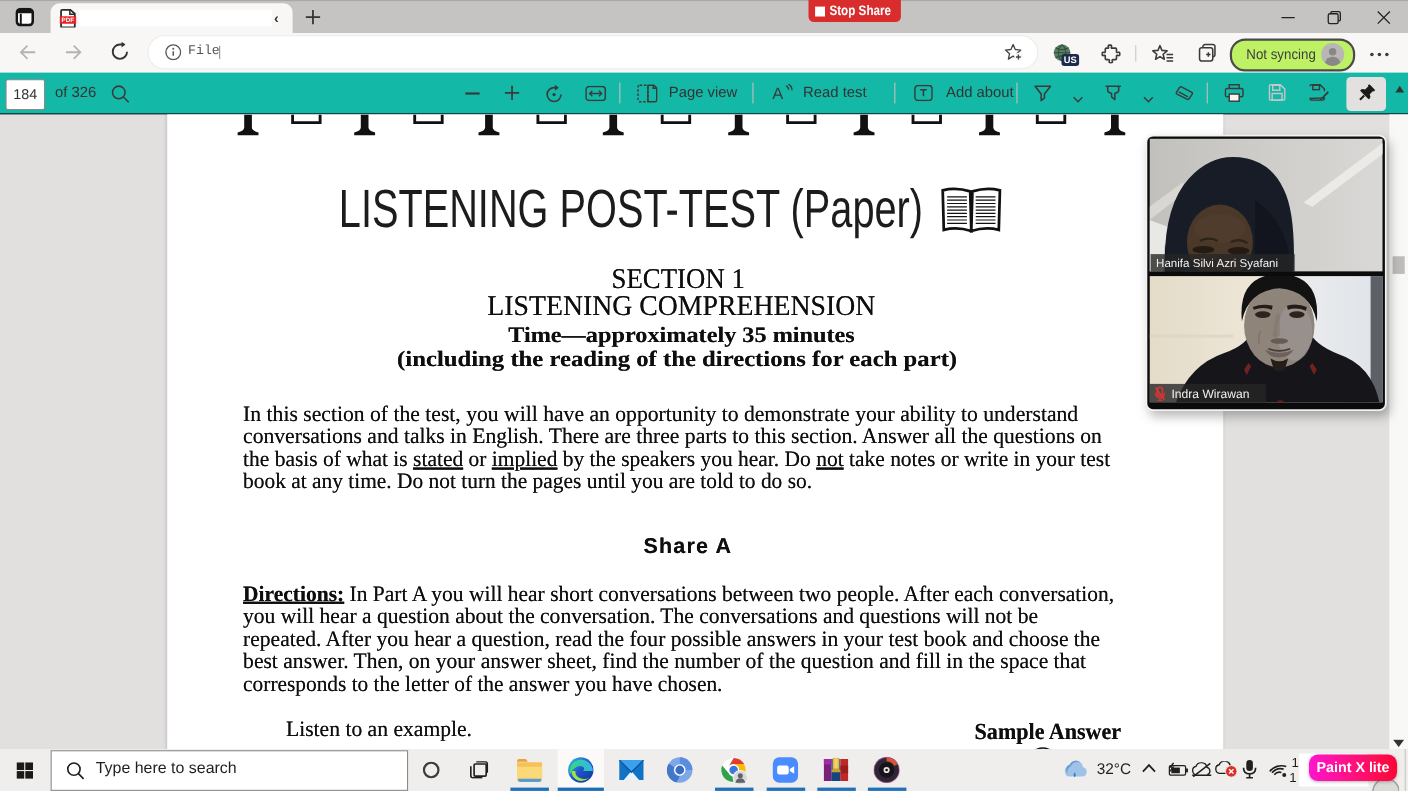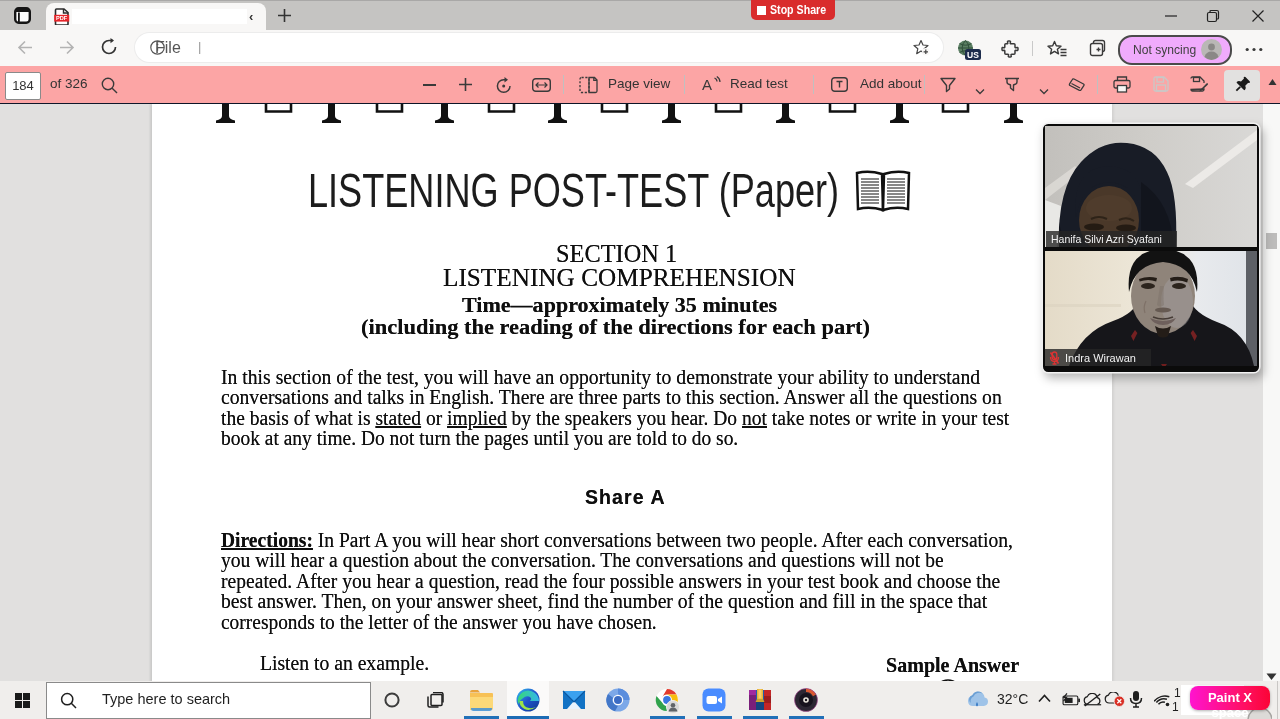--- a/index.html
+++ b/index.html
@@ -9,30 +9,30 @@
   #tabbar{left:0;top:0;width:1280px;height:30px;background:#c5c4c2;}
   #tabactions{left:14px;top:7px;width:17px;height:17px;}
   
   #tab{left:46px;top:3px;width:220px;height:27px;background:#f8f7f6;border-radius:8px 8px 0 0;}
   #tabtitlebox{left:72px;top:9px;width:175px;height:15px;background:#fff;}
   #tabchev{left:249px;top:9px;width:12px;height:14px;font-size:13px;color:#333;font-weight:bold;}
   #newtab{left:277px;top:8px;width:15px;height:15px;}
   
   #banner{left:495px;top:0;width:238px;height:20px;background:#2cc234;border-radius:0 0 5px 5px;color:#07320a;}
   #bannertext{left:46px;top:3px;font-size:12.5px;font-weight:bold;color:#0c310c;transform:scaleX(0.82);transform-origin:left top;white-space:nowrap;}
-  #stopshare{left:735px;top:0;width:84px;height:20px;background:#d92c2c;border-radius:0 0 5px 5px;margin-left:16px;}
+  #stopshare{left:735px;top:0;width:84px;height:20px;background:#d92c2c;border-radius:0 0 5px 5px;}
   #stopsq{left:6px;top:6px;width:9px;height:9px;background:#fff;}
   #stoptext{left:19px;top:3px;font-size:12.5px;font-weight:bold;color:#fff;white-space:nowrap;transform:scaleX(0.85);transform-origin:left top;}
   
   .winctl{top:8px;width:16px;height:16px;}
   
   #toolbar{left:0;top:30px;width:1280px;height:36px;background:#f8f7f6;}
   #addrbar{left:135px;top:3px;width:808px;height:29px;background:#fff;border-radius:15px;box-shadow:0 0 0 1px #ececec;}
   
-  #pdfbar{left:0;top:66px;width:1280px;height:37px;background:#fca5a5;border-bottom:7px solid #0f172a;}
+  #pdfbar{left:0;top:66px;width:1280px;height:37px;background:#14b8a6;border-bottom:7px solid #0f172a;}
   #pagebox{left:5px;top:6px;width:34px;height:26px;background:#fff;border:1px solid #8a8a8a;border-radius:2px;text-align:center;line-height:26px;font-size:13px;color:#333;}
   .ptxt{font-size:13.5px;color:#333;top:10px;}
   .pdiv{top:9px;width:1px;height:19px;background:#c0c0c0;}
   
   #content{left:0;top:104px;width:1280px;height:578px;background:#e1e0df;}
   #page{left:152px;top:0px;width:960px;height:578px;background:#fff;box-shadow:-2px 0 2px rgba(0,0,0,0.10),2px 0 2px rgba(0,0,0,0.06);}
   #vscroll{left:1263px;top:0;width:17px;height:578px;background:#f8f8f7;}
   #vthumb{left:1266px;top:129px;width:11px;height:16px;background:#bdbcbb;}
   .doc{color:#0e0e0e;font-family:"Liberation Serif",serif;white-space:nowrap;text-shadow:0 0 0.55px rgba(10,10,10,0.75);}
   
@@ -90,21 +90,21 @@
   <div class="abs" style="left:100px;top:8px"><svg width="18" height="18" viewBox="0 0 18 18">
         <path d="M15.5 9 A6.5 6.5 0 1 1 9 2.5 H13" stroke="#333" stroke-width="1.7" fill="none"></path>
         <path d="M10.5 0 L14 2.5 L10.5 5.2 Z" fill="#333"></path>
       </svg></div>
   <div class="abs" id="addrbar">
     <svg class="abs" style="left:15px;top:7px" width="15" height="15" viewBox="0 0 15 15">
         <circle cx="7.5" cy="7.5" r="6.7" fill="none" stroke="#555" stroke-width="1.2"></circle>
         <path d="M7.5 6.7v4" stroke="#555" stroke-width="1.3"></path>
         <circle cx="7.5" cy="4.4" r="0.9" fill="#555"></circle>
       </svg>
-    <div class="abs" style="left:20px;top:6px;font-size:16px;color:#555;font-family:Liberation Sans, sans-serif;">File</div>
+    <div class="abs" style="left:36px;top:6px;font-size:12px;color:#555;font-family:Liberation Mono, monospace;">File</div>
     <div class="abs" style="left:63px;top:6px;font-size:13px;color:#999">|</div>
     <svg class="abs" style="left:778px;top:6px" width="17" height="17" viewBox="0 0 17 17">
         <path d="M8 1.5 L10 6 L15 6.5 L11.2 9.8 L12.3 14.7 L8 12 L3.7 14.7 L4.8 9.8 L1 6.5 L6 6 Z" fill="none" stroke="#444" stroke-width="1.2" stroke-linejoin="round"></path>
         <circle cx="12.8" cy="12.8" r="3.8" fill="#f8f7f6"></circle>
         <path d="M12.8 10.6v4.4M10.6 12.8h4.4" stroke="#444" stroke-width="1.2"></path>
       </svg>
   </div>
   <div class="abs" style="left:957px;top:10px"><svg width="26" height="21" viewBox="0 0 26 21">
         <circle cx="8.5" cy="8" r="7.5" fill="#5b7f63"></circle>
         <path d="M1 8h15M8.5 0.5 a10 10 0 0 1 0 15 M8.5 0.5 a10 10 0 0 0 0 15 M2.5 3.5 a12 12 0 0 0 12 0 M2.5 12.5 a12 12 0 0 1 12 0" stroke="#2f4f39" stroke-width="1" fill="none"></path>
@@ -117,21 +117,21 @@
   <div class="abs" style="left:1032px;top:11px;width:1px;height:15px;background:#c9c9c9"></div>
   <div class="abs" style="left:1047px;top:10px"><svg width="20" height="18" viewBox="0 0 20 18">
         <path d="M7.5 1.5 L9.3 5.8 L14 6.2 L10.4 9.3 L11.5 13.9 L7.5 11.4 L3.5 13.9 L4.6 9.3 L1 6.2 L5.7 5.8 Z" fill="none" stroke="#3a3a3a" stroke-width="1.4" stroke-linejoin="round"></path>
         <path d="M13.5 9.5h6M13.5 12.5h6M13.5 15.5h6" stroke="#3a3a3a" stroke-width="1.4"></path>
       </svg></div>
   <div class="abs" style="left:1089px;top:9px"><svg width="19" height="19" viewBox="0 0 19 19">
         <rect x="4.5" y="1.5" width="11" height="11" rx="2" fill="none" stroke="#3a3a3a" stroke-width="1.4"></rect>
         <rect x="1.5" y="4.5" width="12" height="12" rx="2" fill="#f8f7f6" stroke="#3a3a3a" stroke-width="1.4"></rect>
         <path d="M7.5 10.5h4M9.5 8.5v4" stroke="#3a3a3a" stroke-width="1.4"></path>
       </svg></div>
-  <div class="abs" style="left:1118px;top:5px;width:110px;height:26px;border:2px solid #4a4a4a;border-radius:14px;background:#f0abfc;">
+  <div class="abs" style="left:1118px;top:5px;width:110px;height:26px;border:2px solid #4a4a4a;border-radius:14px;background:#bef264;">
      <div class="abs" style="left:13px;top:5px;font-size:13px;color:#3f3f3f;transform:scaleX(0.93);transform-origin:left top;white-space:nowrap">Not syncing</div>
      <svg class="abs" style="left:81px;top:2px" width="21" height="21" viewBox="0 0 21 21">
         <circle cx="10.5" cy="10.5" r="10.5" fill="#b9b7b5"></circle>
         <circle cx="10.5" cy="8" r="3.4" fill="#8a8886"></circle>
         <path d="M3.5 18 Q5 12.5 10.5 12.5 Q16 12.5 17.5 18 Q14 21 10.5 21 Q7 21 3.5 18Z" fill="#8a8886"></path>
       </svg>
   </div>
   <svg class="abs" style="left:1245px;top:17px" width="18" height="5" viewBox="0 0 18 5">
       <circle cx="2.2" cy="2.5" r="1.6" fill="#3a3a3a"></circle>
       <circle cx="9" cy="2.5" r="1.6" fill="#3a3a3a"></circle>
@@ -373,21 +373,21 @@
         <rect x="8" y="0" width="7" height="7"></rect>
         <rect x="0" y="8" width="7" height="7"></rect>
         <rect x="8" y="8" width="7" height="7"></rect>
       </g>
     </svg>
     <div class="abs" id="searchbox">
       <svg class="abs" style="left:13px;top:9px" width="17" height="17" viewBox="0 0 17 17">
         <circle cx="7.2" cy="7.2" r="5.6" fill="none" stroke="#1f1f1f" stroke-width="1.5"></circle>
         <path d="M11.3 11.3 L16 16" stroke="#1f1f1f" stroke-width="1.5"></path>
       </svg>
-      <div class="abs" style="left:55px;top:8px;font-size:14.5px;color:#1f1f1f;font-family:'Liberation Sans'">Type here to search</div>
+      <div class="abs" style="left:40px;top:8px;font-size:14.5px;color:#1f1f1f;font-family:'Liberation Sans'">Type here to search</div>
     </div>
     <svg class="abs" style="left:384px;top:11px" width="16" height="16" viewBox="0 0 16 16">
       <circle cx="8" cy="8" r="6.6" fill="none" stroke="#3c3c3c" stroke-width="2"></circle>
     </svg>
     <svg class="abs" style="left:427px;top:11px" width="17" height="16" viewBox="0 0 17 16">
       <rect x="4" y="2.5" width="11" height="11" rx="1" fill="none" stroke="#1f1f1f" stroke-width="1.5"></rect>
       <path d="M1 4.5 v9 q0 1.5 1.5 1.5 h9" fill="none" stroke="#1f1f1f" stroke-width="1.5"></path>
       <path d="M6 0.5 h8 q2 0 2 2 v8" fill="none" stroke="#1f1f1f" stroke-width="1.5"></path>
     </svg>
 
@@ -515,16 +515,16 @@
       </g>
       <circle cx="13.5" cy="13.5" r="1.8" fill="#1f1f1f"></circle>
     </svg>
     <div class="abs tray" style="left:1174px;top:5px;font-size:12px;color:#1f1f1f">1</div>
     <div class="abs tray" style="left:1172px;top:19px;font-size:12px;color:#1f1f1f">1</div>
     <div class="abs" style="left:1181px;top:4px;width:63px;height:30px;background:#fff"></div>
     <div class="abs" style="left:1246px;top:25px;width:26px;height:14px;"><svg width="26" height="14" viewBox="0 0 26 14">
         <circle cx="14" cy="14" r="12" fill="#dcdad7" stroke="#a5a3a0" stroke-width="1.4"></circle>
       </svg></div>
     <div class="abs" style="left:1190px;top:5px;width:80px;height:24px;background:linear-gradient(90deg,#ff14cf,#ff0f5f 70%,#fb0436);border-radius:8px;box-shadow:0 1px 3px rgba(0,0,0,0.3)">
-      <div class="abs" style="left:0;top:4px;width:80px;text-align:center;font-size:13px;font-weight:bold;color:#fff;font-family:'Liberation Sans'">Paint X space</div>
+      <div class="abs" style="left:0;top:4px;width:80px;text-align:center;font-size:13px;font-weight:bold;color:#fff;font-family:'Liberation Sans'">Paint X lite</div>
     </div>
     <div class="abs" style="left:1277px;top:0px;width:1px;height:38px;background:#c9c7c5"></div>
   </div>
 
 </body></html>

